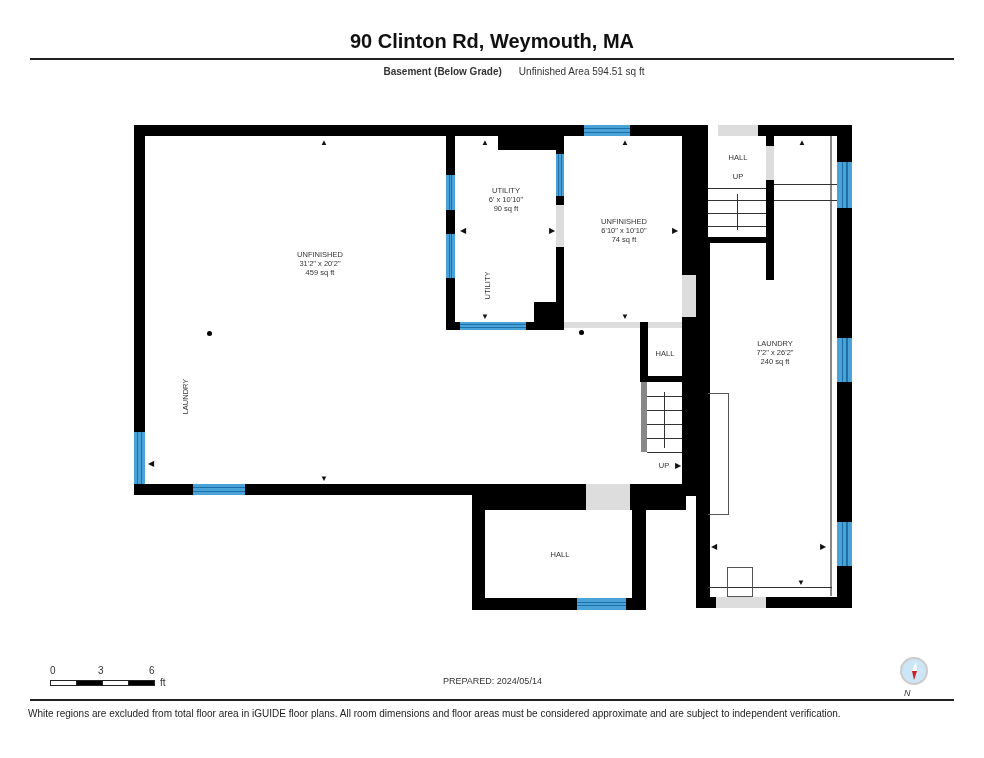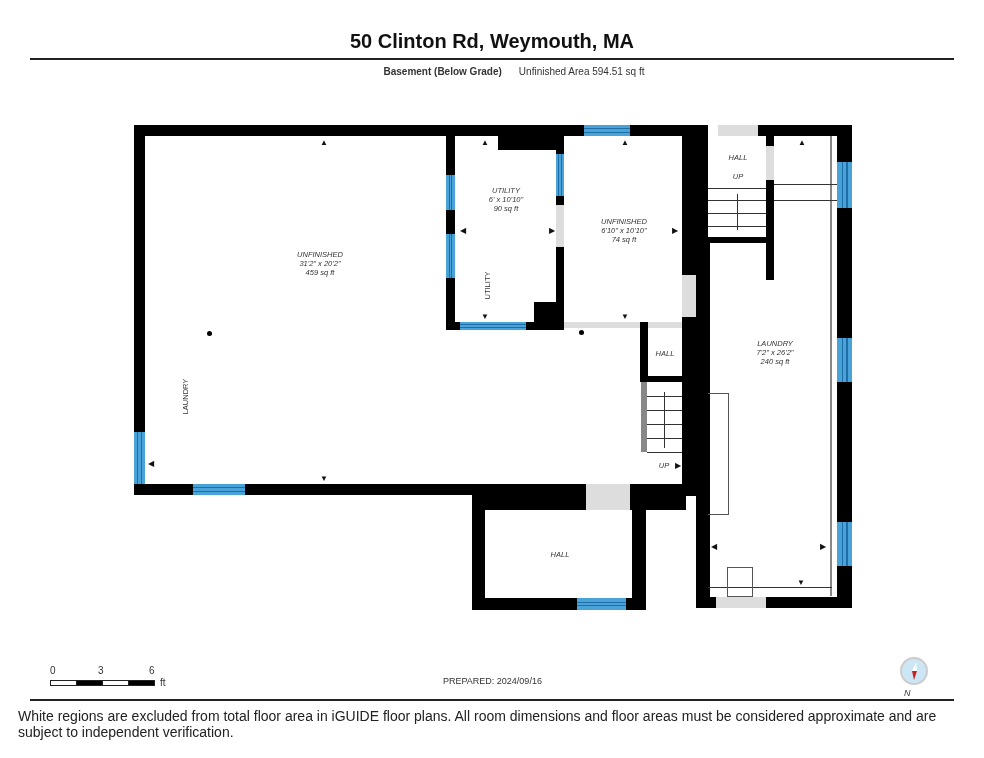--- a/index.html
+++ b/index.html
@@ -9,36 +9,36 @@
   .subtitle { position:absolute; top:66px; left:0; width:984px; text-align:center; font-size:10px; color:#333; }
   .subtitle b { font-weight:bold; margin-right:17px;padding-left:44px; }
   .plan { position:absolute; left:0; top:0; width:984px; height:758px; }
   .w { position:absolute; background:#000; }
   .win { position:absolute; background:#4aa3d8; }
   .win.h { background: linear-gradient(#4aa3d8 0 30%, #1e6ea8 30% 40%, #4aa3d8 40% 60%, #1e6ea8 60% 70%, #4aa3d8 70% 100%); }
   .win.v { background: linear-gradient(90deg, #4aa3d8 0 30%, #1e6ea8 30% 40%, #4aa3d8 40% 60%, #1e6ea8 60% 70%, #4aa3d8 70% 100%); }
   .door { position:absolute; background:#ddd; }
   .thin { position:absolute; background:#888; }
   .line { position:absolute; background:#333; }
-  .room-label { position:absolute; text-align:center; font-size:7.5px; line-height:9px; color:#333;font-style:italic; }
+  .room-label { position:absolute; text-align:center; font-size:7.5px; line-height:9px; color:#333; }
   .vert { position:absolute; font-size:7.5px; color:#333; transform:rotate(-90deg); transform-origin:center; white-space:nowrap; }
   .arrow { position:absolute; font-size:8px; line-height:8px; color:#111; }
   .dot { position:absolute; width:5px; height:5px; border-radius:50%; background:#000; }
   .scale { position:absolute; left:50px; top:665px; }
   .scale .n { position:absolute; top:0; font-size:10px; color:#333; }
   .scale .bar { position:absolute; top:15px; height:4px; border:1px solid #222; }
   .prepared { position:absolute; top:676px; left:443px; font-size:9px; color:#333; }
-  .disclaimer { position:absolute; top:708px; left:18px; font-size:14px; color:#222; }
+  .disclaimer { position:absolute; top:708px; left:28px; font-size:10px; color:#222; }
   .compass { position:absolute; left:900px; top:657px; width:28px; height:28px; border-radius:50%; background:#cde6f5; border:2px solid #ccc; box-sizing:border-box; }
   .compass-n { position:absolute; left:904px; top:688px; font-size:9px; font-style:italic; color:#333; }
 </style>
 </head>
 <body>
 
-<div class="title">50 Clinton Rd, Weymouth, MA</div>
+<div class="title">90 Clinton Rd, Weymouth, MA</div>
 <div class="rule" style="left:30px;width:924px;top:58px;"></div>
 <div class="subtitle">
   <b>Basement (Below Grade)</b><span>Unfinished Area 594.51 sq ft</span>
 </div>
 
 <div class="plan">
 
   <div class="w" style="left:134px;top:125px;width:320px;height:11px;"></div>
   <div class="w" style="left:134px;top:125px;width:11px;height:370px;"></div>
   <div class="w" style="left:134px;top:484px;width:560px;height:11px;"></div>
@@ -162,21 +162,21 @@
   <span class="n" style="left:0;">0</span>
   <span class="n" style="left:48px;">3</span>
   <span class="n" style="left:99px;">6</span>
   <div class="bar" style="left:0;width:25px;background:#fff;"></div>
   <div class="bar" style="left:26px;width:25px;background:#000;"></div>
   <div class="bar" style="left:52px;width:25px;background:#fff;"></div>
   <div class="bar" style="left:78px;width:25px;background:#000;"></div>
   <span class="n" style="left:110px;top:12px;">ft</span>
 </div>
 
-<div class="prepared">PREPARED: 2024/09/16</div>
+<div class="prepared">PREPARED: 2024/05/14</div>
 
 <div class="compass">
   <svg width="24" height="24" viewBox="0 0 24 24" style="position:absolute;left:0;top:0;">
     <polygon points="14,3 10,12 15,12" fill="#ffffff"></polygon>
     <polygon points="10,12 15,12 12,21" fill="#cc1f1f"></polygon>
   </svg>
 </div>
 <div class="compass-n">N</div>
 
 <div class="rule" style="left:30px;width:924px;top:699px;"></div>

